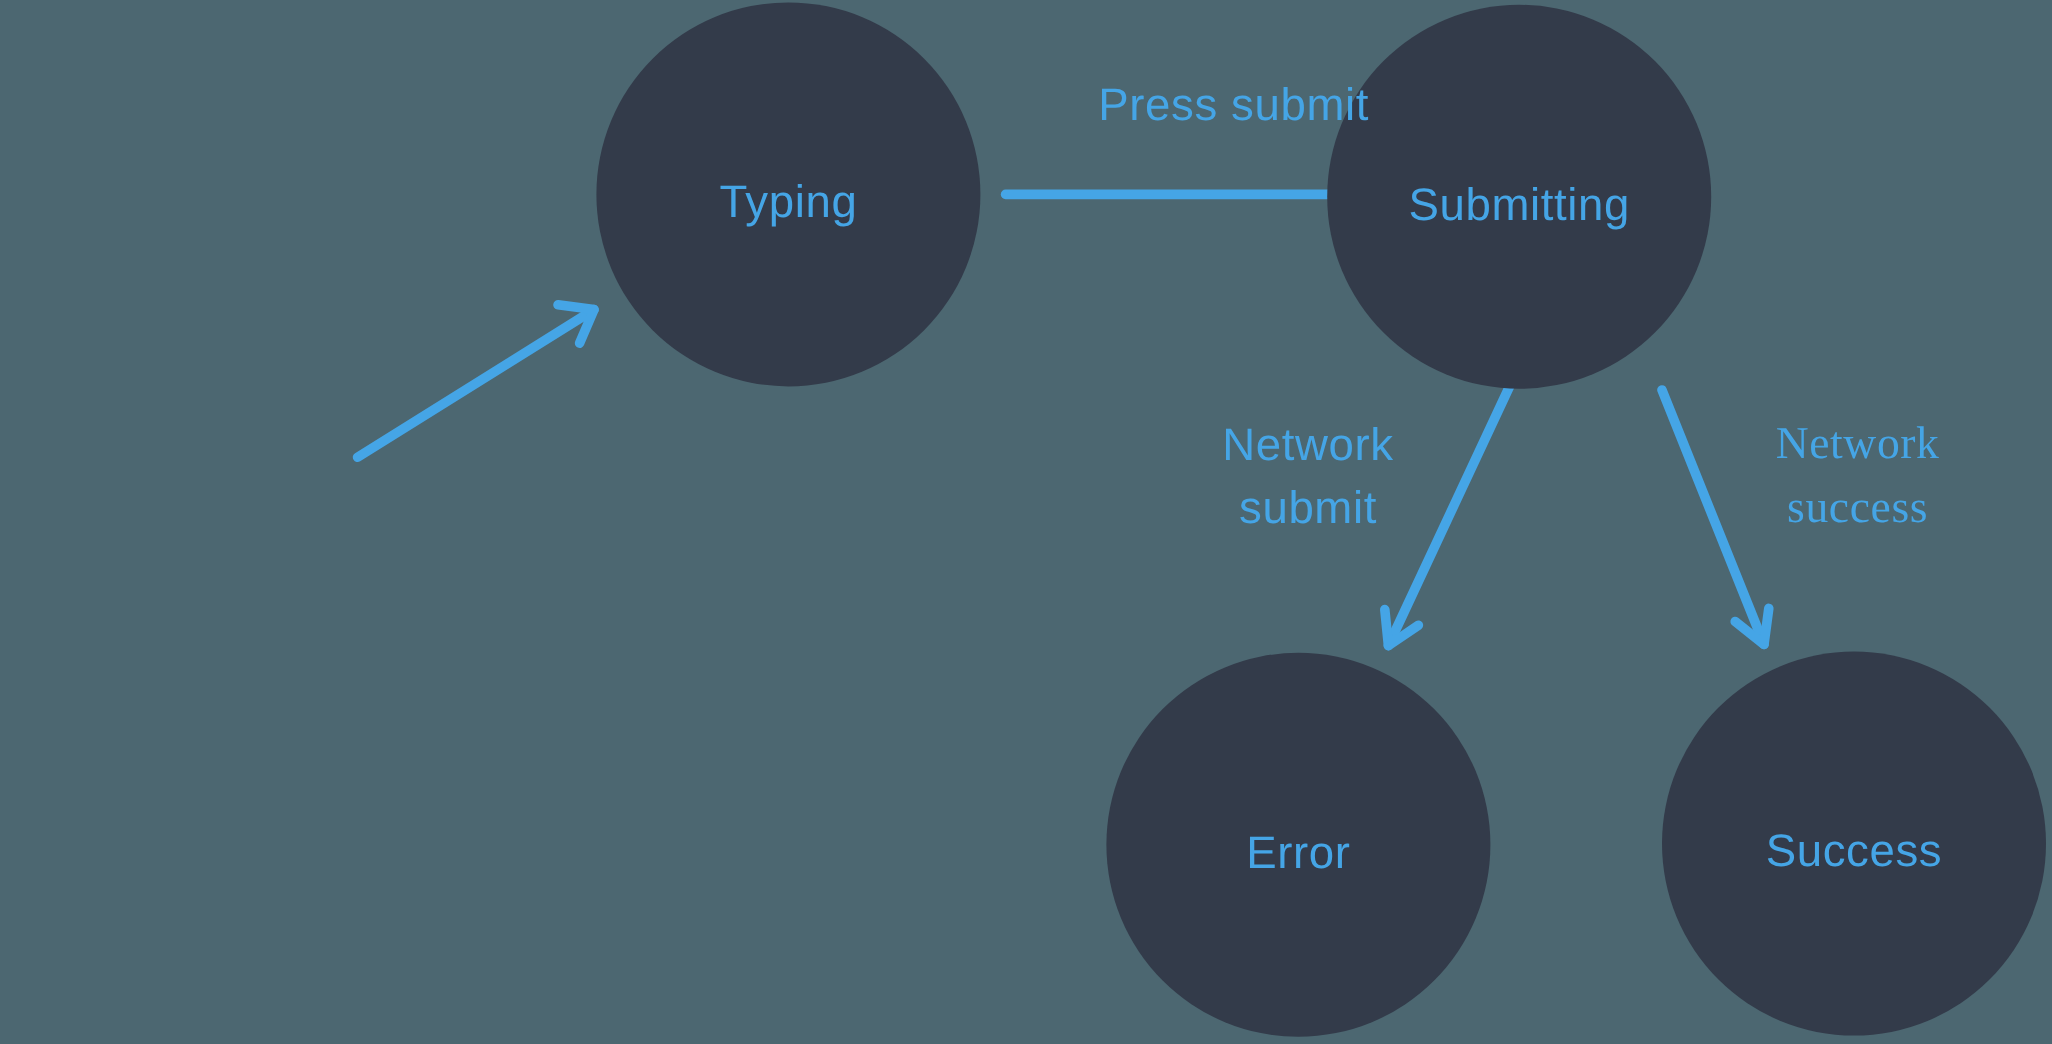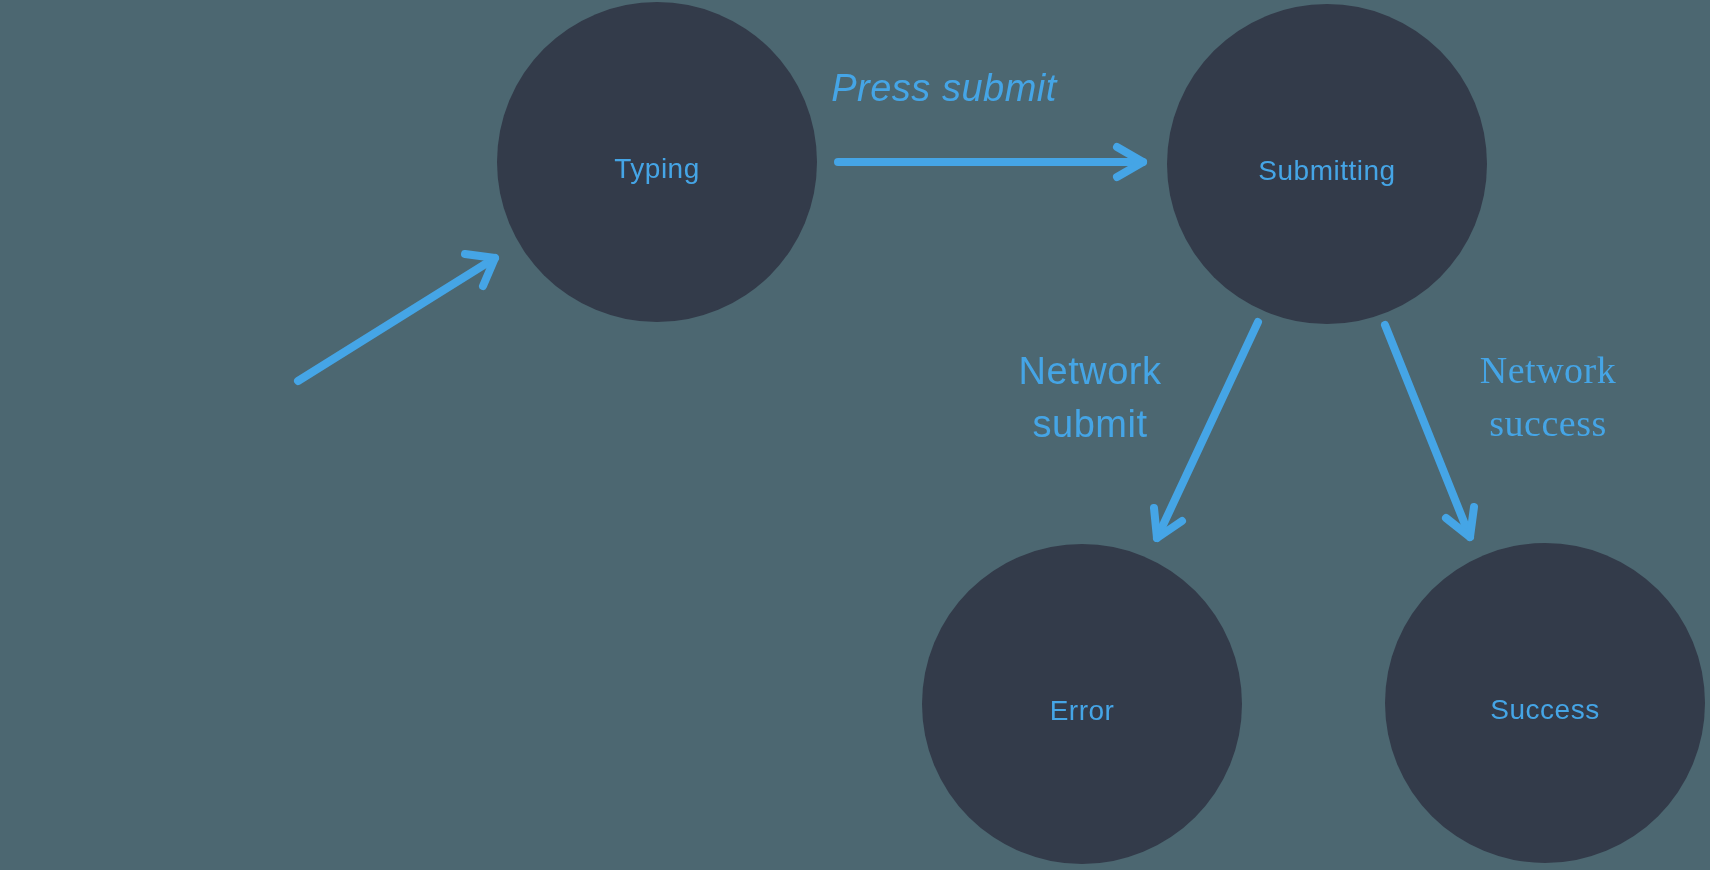--- a/index.html
+++ b/index.html
@@ -34,40 +34,40 @@
     position: absolute;
     width: 320px; height: 320px;
     border-radius: 50%;
     background: var(--node);
     display: flex;
     align-items: center;
     justify-content: center;
   }
   .state .state-label {
     color: var(--accent);
-    font-size: 28px;
+    font-size: 38px;
     letter-spacing: 0.5px;
     transform: translateY(7px);
     white-space: nowrap;
   }
   .state-empty      { left: 3px;    top: 339px; }
   .state-typing     { left: 497px;  top: 2px;   }
-  .state-submitting { left: 1167px; top: 4px;   }
+  .state-submitting { left: 1106px; top: 4px;   }
   .state-error      { left: 922px;  top: 544px; }
   .state-success    { left: 1385px; top: 543px; }
   .edge-label {
     position: absolute;
     color: var(--accent);
     font-size: 38px;
     letter-spacing: 0.5px;
     line-height: 53px;
     text-align: center;
   }
   .label-start-typing    { left: 237px;  top: 184px; width: 180px; }
-  .label-press-submit    { left: 744px;  top: 62px;  width: 400px; font-style: italic; }
+  .label-press-submit    { left: 828px;  top: 62px;  width: 400px; }
   .label-network-error   { left: 990px;  top: 345px; width: 200px; }
   .label-network-success { left: 1438px; top: 344px; width: 220px; font-family: Liberation Serif, serif; }
 </style>
 </head>
 <body>
 
 <div class="canvas">
 
   <svg class="arrow-layer" viewBox="0 0 1710 870" xmlns="http://www.w3.org/2000/svg">
 

